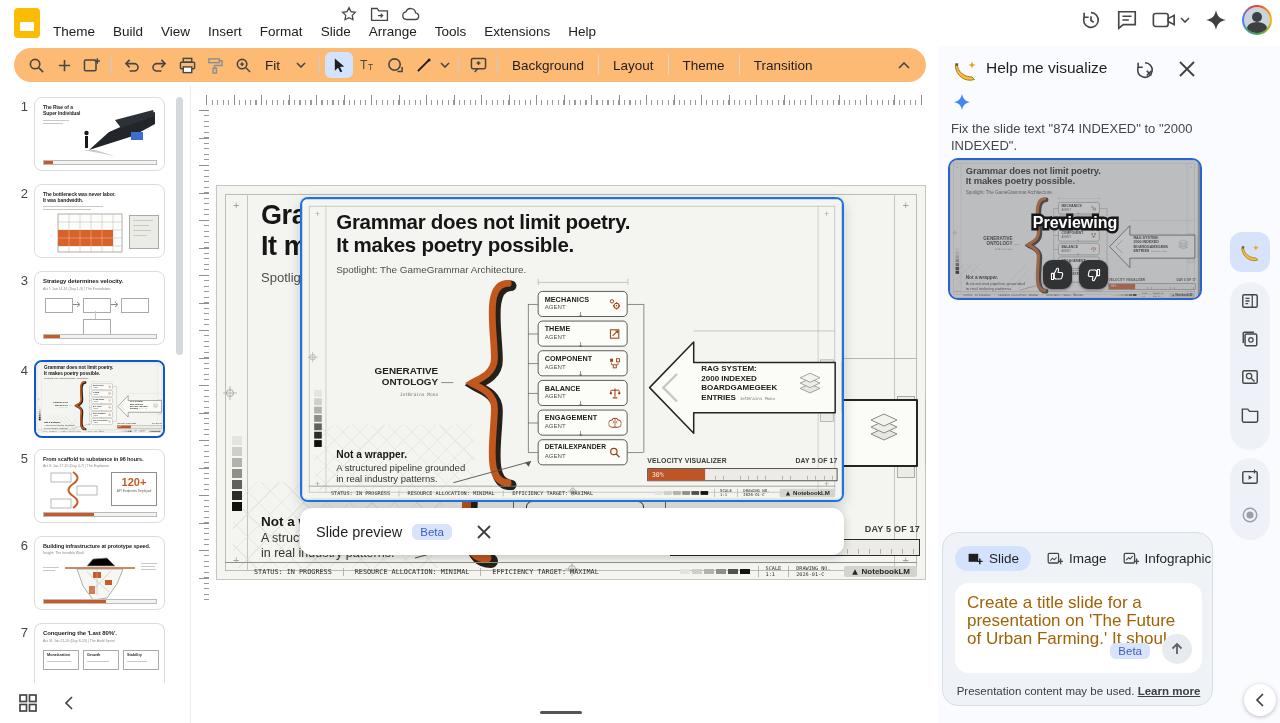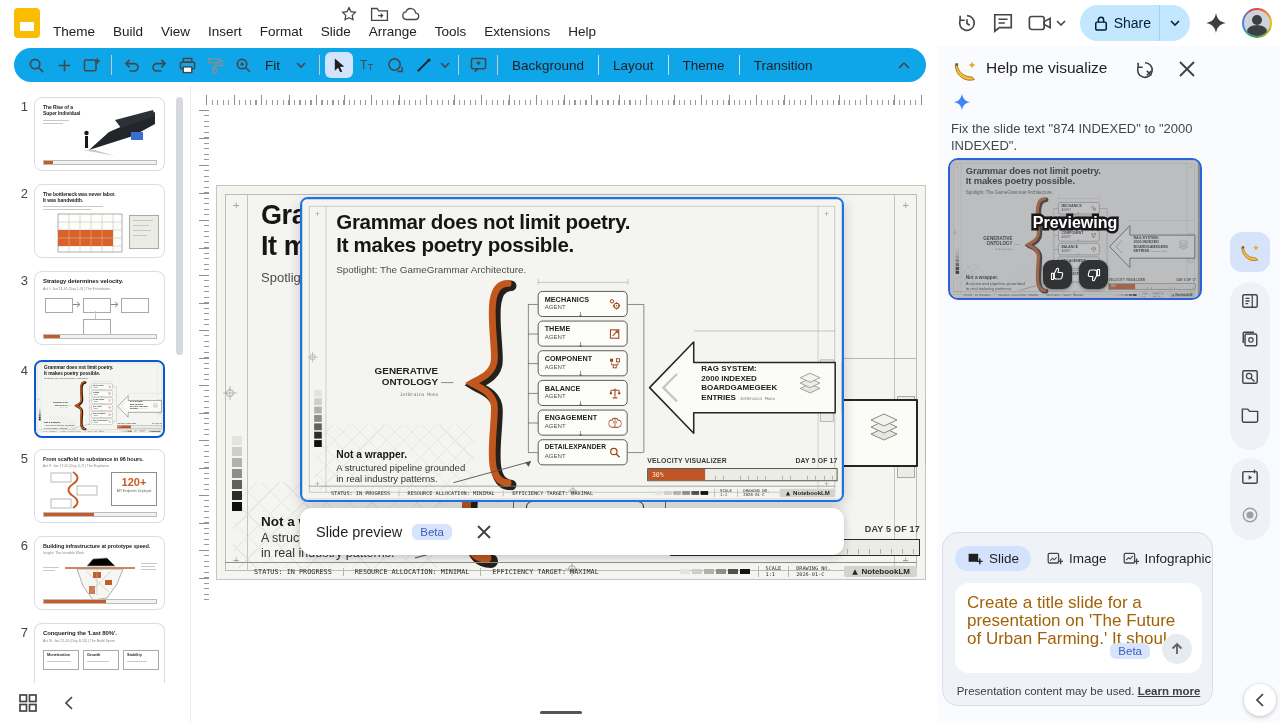--- a/index.html
+++ b/index.html
@@ -22,21 +22,21 @@
   .share-btn{display:flex;align-items:center;height:36px;border-radius:18px;background:#c2e7ff;}
   .share-btn .lbl{font-size:14px;color:#001d35;font-weight:500;padding:0 8px 0 6px;}
   .share-btn .main{display:flex;align-items:center;padding-left:14px;height:100%;}
   .share-btn .seg{width:30px;display:flex;align-items:center;justify-content:center;border-left:1px solid #9fd3f5;height:100%;}
   .avatar{width:30px;height:30px;border-radius:50%;background:conic-gradient(#ea4335,#fbbc05,#34a853,#4285f4,#ea4335);display:flex;align-items:center;justify-content:center;}
   .avatar .ph{width:26px;height:26px;border-radius:50%;background:#cdd3da;position:relative;overflow:hidden;}
   .avatar .ph:before{content:"";position:absolute;left:8px;top:5px;width:10px;height:10px;border-radius:50%;background:#3c4043;}
   .avatar .ph:after{content:"";position:absolute;left:3px;top:15px;width:20px;height:12px;border-radius:50%;background:#3c4043;}
 
   
-  #toolbar{position:absolute;left:14px;top:48px;width:912px;height:34px;background:#0ea5e9;border-radius:18px;display:flex;align-items:center;padding:0 8px;box-sizing:border-box;justify-content:space-between;}
+  #toolbar{position:absolute;left:14px;top:48px;width:912px;height:34px;background:#fdba74;border-radius:18px;display:flex;align-items:center;padding:0 8px;box-sizing:border-box;justify-content:space-between;}
   .tb-ic{width:28px;height:26px;display:flex;align-items:center;justify-content:center;border-radius:6px;color:#444746;flex:0 0 auto;}
   .tb-ic.sel{background:#d3e3fd;}
   .tb-div{width:1px;height:20px;background:#c7cbd1;margin:0 5px;flex:0 0 auto;}
   .tb-text{font-size:13.5px;color:#1f1f1f;padding:4px 9px;border-radius:6px;flex:0 0 auto;}
   .tb-zoom{display:flex;align-items:center;gap:16px;padding:2px 8px;font-size:13.5px;color:#1f1f1f;}
   .tb-spacer{flex:1;}
 
   
   #filmstrip{position:absolute;left:0;top:85px;width:190px;height:598px;overflow:hidden;background:#fff;}
   .sl-num{position:absolute;left:10px;width:18px;text-align:right;font-size:13px;color:#444746;}
@@ -174,34 +174,20 @@
         </svg>
       <span style="display:flex;align-items:center;gap:4px;">
         <svg width="24" height="20" viewBox="0 0 26 20">
             <rect x="1.5" y="3" width="16" height="14" rx="2.5" fill="none" stroke="#444746" stroke-width="1.8"></rect>
             <path d="M17.5 8.5 L24 5v10l-6.5-3.5z" fill="none" stroke="#444746" stroke-width="1.8"></path>
           </svg>
         <svg width="10" height="6" viewBox="0 0 10 6">
             <path d="M1 1l4 4 4-4" fill="none" stroke="#444746" stroke-width="1.6"></path>
           </svg>
       </span>
-      <div class="share-btn">
-        <span class="main">
-          <svg width="14" height="16" viewBox="0 0 16 18">
-              <rect x="2" y="8" width="12" height="9" rx="1.5" fill="none" stroke="#001d35" stroke-width="1.7"></rect>
-              <path d="M5 8V5.5a3 3 0 0 1 6 0V8" fill="none" stroke="#001d35" stroke-width="1.7"></path>
-            </svg>
-          <span class="lbl">Share</span>
-        </span>
-        <span class="seg">
-            <svg width="10" height="6" viewBox="0 0 10 6">
-              <path d="M1 1l4 4 4-4" fill="none" stroke="#001d35" stroke-width="1.6"></path>
-            </svg>
-          </span>
-      </div>
       <svg width="24" height="24" viewBox="0 0 24 24">
           <path d="M12 2C13 8 16 11 22 12C16 13 13 16 12 22C11 16 8 13 2 12C8 11 11 8 12 2Z" fill="#3c4043"></path>
         </svg>
       <div class="avatar">
           <div class="ph"></div>
         </div>
     </div>
   </div>
 
   <div id="toolbar">

